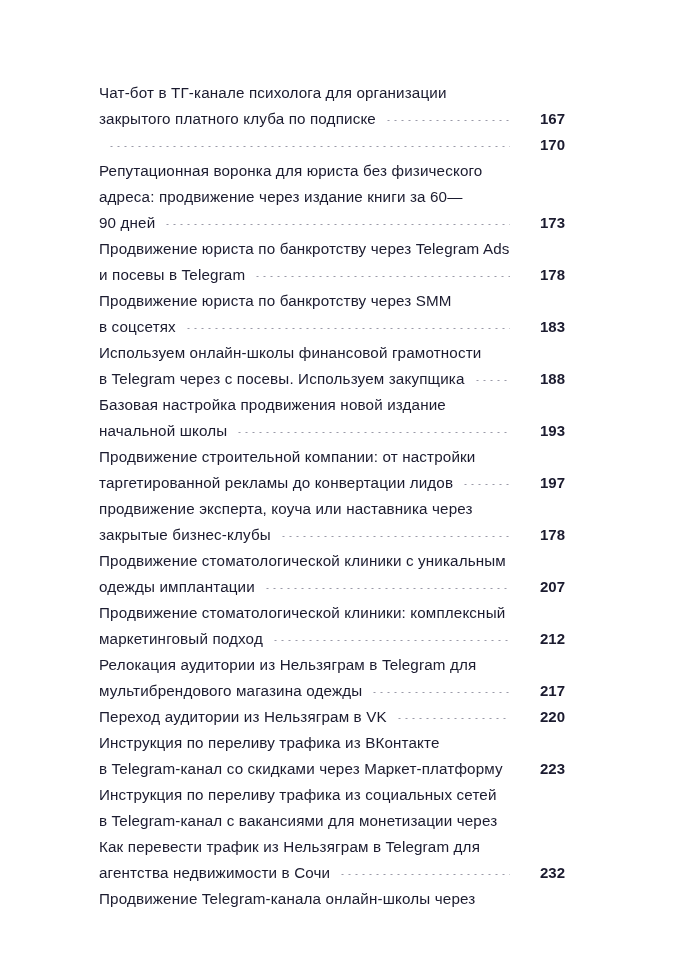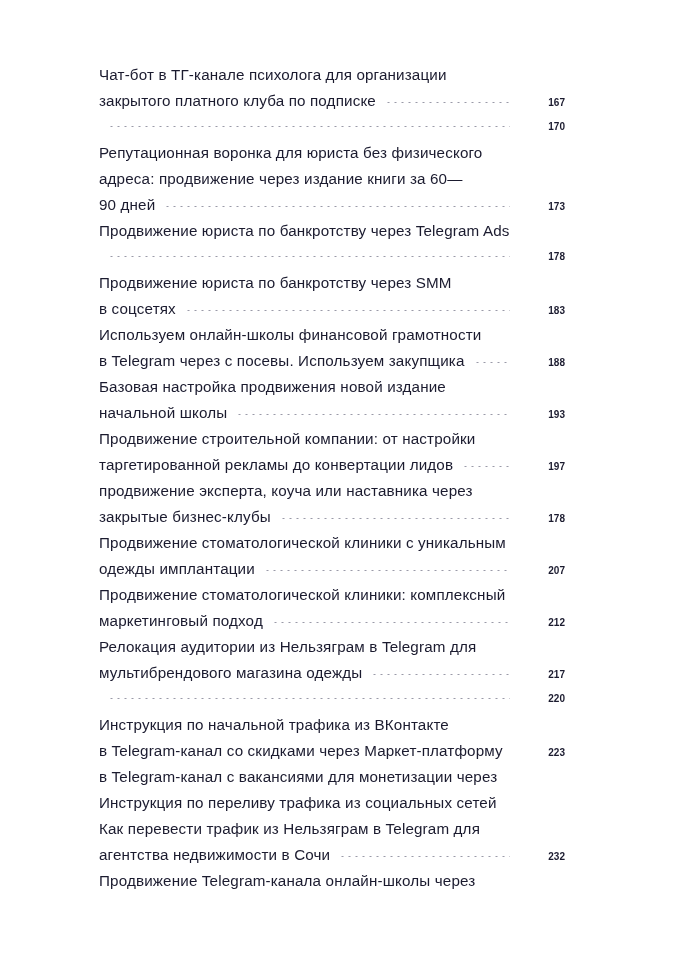--- a/index.html
+++ b/index.html
@@ -13,21 +13,21 @@
     font-family: "Liberation Sans", sans-serif;
     overflow: hidden;
   }
 
   #toc-page {
     position: relative;
     width: 682px;
     height: 739px;
     background: #ffffff;
     box-sizing: border-box;
-    padding: 62px 117px 0 99px;
+    padding: 80px 117px 0 99px;
   }
 
   .toc-list {
     width: 466px;
   }
 
   
   .toc-line {
     display: flex;
     align-items: baseline;
@@ -58,21 +58,21 @@
     background-position: left center;
   }
   .spacer {
     flex: 1 1 auto;
     min-width: 0;
   }
 
   .page-num {
     flex: 0 0 48px;
     text-align: right;
-    font-size: 10px;
+    font-size: 15px;
     font-weight: bold;
     color: #1b1b2f;
   }
   .page-num.empty {
     visibility: hidden;
   }
 </style>
 </head>
 <body>
 
@@ -106,20 +106,21 @@
         <span class="title-text">90 дней</span>
         <span class="leader"></span>
         <span class="page-num">173</span>
       </div>
       <div class="toc-line">
         <span class="title-text">Продвижение юриста по банкротству через Telegram Ads</span>
         <span class="spacer"></span>
         <span class="page-num empty"></span>
       </div>
       <div class="toc-line">
+        <span class="title-text">и посевы в Telegram</span>
         <span class="leader"></span>
         <span class="page-num">178</span>
       </div>
       <div class="toc-line">
         <span class="title-text">Продвижение юриста по банкротству через SMM</span>
         <span class="spacer"></span>
         <span class="page-num empty"></span>
       </div>
       <div class="toc-line">
         <span class="title-text">в соцсетях</span>
@@ -190,40 +191,41 @@
         <span class="title-text">Релокация аудитории из Нельзяграм в Telegram для</span>
         <span class="spacer"></span>
         <span class="page-num empty"></span>
       </div>
       <div class="toc-line">
         <span class="title-text">мультибрендового магазина одежды</span>
         <span class="leader"></span>
         <span class="page-num">217</span>
       </div>
       <div class="toc-line">
+        <span class="title-text">Переход аудитории из Нельзяграм в VK</span>
         <span class="leader"></span>
         <span class="page-num">220</span>
       </div>
       <div class="toc-line">
-        <span class="title-text">Инструкция по начальной трафика из ВКонтакте</span>
+        <span class="title-text">Инструкция по переливу трафика из ВКонтакте</span>
         <span class="spacer"></span>
         <span class="page-num empty"></span>
       </div>
       <div class="toc-line">
         <span class="title-text">в Telegram-канал со скидками через Маркет-платформу</span>
         <span class="spacer"></span>
         <span class="page-num">223</span>
       </div>
       <div class="toc-line">
+        <span class="title-text">Инструкция по переливу трафика из социальных сетей</span>
+        <span class="spacer"></span>
+        <span class="page-num empty"></span>
+      </div>
+      <div class="toc-line">
         <span class="title-text">в Telegram-канал с вакансиями для монетизации через</span>
-        <span class="spacer"></span>
-        <span class="page-num empty"></span>
-      </div>
-      <div class="toc-line">
-        <span class="title-text">Инструкция по переливу трафика из социальных сетей</span>
         <span class="spacer"></span>
         <span class="page-num empty"></span>
       </div>
       <div class="toc-line">
         <span class="title-text">Как перевести трафик из Нельзяграм в Telegram для</span>
         <span class="spacer"></span>
         <span class="page-num empty"></span>
       </div>
       <div class="toc-line">
         <span class="title-text">агентства недвижимости в Сочи</span>

